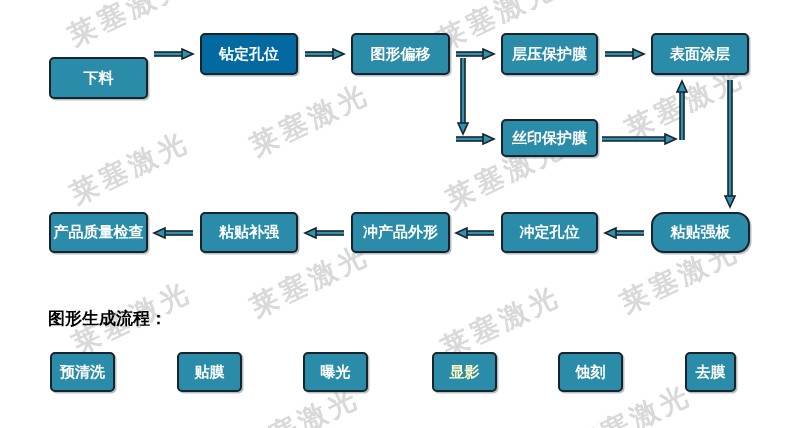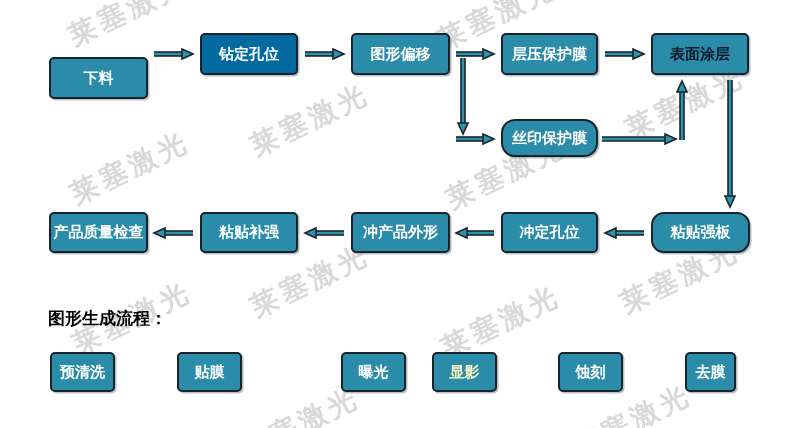--- a/index.html
+++ b/index.html
@@ -108,30 +108,30 @@
         <line x1="193" y1="233" x2="165" y2="233" stroke="#18232c" stroke-width="5.6"></line>
         <line x1="193" y1="233" x2="165" y2="233" stroke="#2e93b0" stroke-width="2.4"></line>
         <polygon points="154,233 165,228 165,238" fill="#2e93b0" stroke="#18232c" stroke-width="1.6"></polygon>
       </g>
     </svg>
   <div id="node-layer">
       <div class="node" style="left: 49px; top: 33px; width: 99px; height: 42px; background: rgb(43, 140, 169); border-color: rgb(24, 35, 44); color: rgb(255, 255, 255); margin-top: 24px;">下料</div>
       <div class="node" style="left: 200px; top: 33px; width: 98px; height: 42px; background: #0369a1; border-color: rgb(24, 35, 44); color: rgb(255, 255, 255);">钻定孔位</div>
       <div class="node" style="left: 351px; top: 33px; width: 99px; height: 42px; background: rgb(43, 140, 169); border-color: rgb(24, 35, 44); color: rgb(255, 255, 255);">图形偏移</div>
       <div class="node" style="left: 501px; top: 33px; width: 97px; height: 42px; background: rgb(43, 140, 169); border-color: rgb(24, 35, 44); color: rgb(255, 255, 255);">层压保护膜</div>
-      <div class="node" style="left: 651px; top: 33px; width: 98px; height: 42px; background: rgb(43, 140, 169); border-color: rgb(24, 35, 44); color: #0f172a;">表面涂层</div>
-      <div class="node" style="left: 501px; top: 119px; width: 97px; height: 38px; background: rgb(43, 140, 169); border-color: rgb(24, 35, 44); color: rgb(255, 255, 255); border-radius: 14px;">丝印保护膜</div>
+      <div class="node" style="left: 651px; top: 33px; width: 98px; height: 42px; background: rgb(43, 140, 169); border-color: rgb(24, 35, 44); color: #ffffff;">表面涂层</div>
+      <div class="node" style="left: 501px; top: 119px; width: 97px; height: 38px; background: rgb(43, 140, 169); border-color: rgb(24, 35, 44); color: rgb(255, 255, 255);">丝印保护膜</div>
       <div class="node" style="left: 49px; top: 212px; width: 99px; height: 41px; background: rgb(43, 140, 169); border-color: rgb(24, 35, 44); color: rgb(255, 255, 255);">产品质量检查</div>
       <div class="node" style="left: 200px; top: 212px; width: 98px; height: 41px; background: rgb(43, 140, 169); border-color: rgb(24, 35, 44); color: rgb(255, 255, 255);">粘贴补强</div>
       <div class="node" style="left: 351px; top: 212px; width: 99px; height: 41px; background: rgb(43, 140, 169); border-color: rgb(24, 35, 44); color: rgb(255, 255, 255);">冲产品外形</div>
       <div class="node" style="left: 501px; top: 212px; width: 97px; height: 41px; background: rgb(43, 140, 169); border-color: rgb(24, 35, 44); color: rgb(255, 255, 255);">冲定孔位</div>
       <div class="node" style="left: 651px; top: 212px; width: 99px; height: 41px; background: rgb(43, 140, 169); border-color: rgb(24, 35, 44); color: rgb(255, 255, 255); border-radius: 13px;">粘贴强板</div>
     </div>
   <div class="section-title">图形生成流程：</div>
   <div id="process-layer">
       <div class="node" style="left: 50px; top: 352px; width: 65px; height: 40px; background: rgb(43, 140, 169); border-color: rgb(24, 35, 44); color: rgb(255, 255, 255);">预清洗</div>
       <div class="node" style="left: 177px; top: 352px; width: 65px; height: 40px; background: rgb(43, 140, 169); border-color: rgb(24, 35, 44); color: rgb(255, 255, 255);">贴膜</div>
-      <div class="node" style="left: 303px; top: 352px; width: 65px; height: 40px; background: rgb(43, 140, 169); border-color: rgb(24, 35, 44); color: rgb(255, 255, 255); margin-left: 38px;">曝光</div>
+      <div class="node" style="left: 303px; top: 352px; width: 65px; height: 40px; background: rgb(43, 140, 169); border-color: rgb(24, 35, 44); color: rgb(255, 255, 255);">曝光</div>
       <div class="node" style="left: 432px; top: 352px; width: 65px; height: 40px; background: rgb(43, 140, 169); border-color: rgb(24, 35, 44); color: #fef9c3;">显影</div>
       <div class="node" style="left: 558px; top: 352px; width: 65px; height: 40px; background: rgb(43, 140, 169); border-color: rgb(24, 35, 44); color: rgb(255, 255, 255);">蚀刻</div>
       <div class="node" style="left: 685px; top: 352px; width: 51px; height: 40px; background: rgb(43, 140, 169); border-color: rgb(24, 35, 44); color: rgb(255, 255, 255);">去膜</div>
     </div>
 </div>
 
 </body></html>

